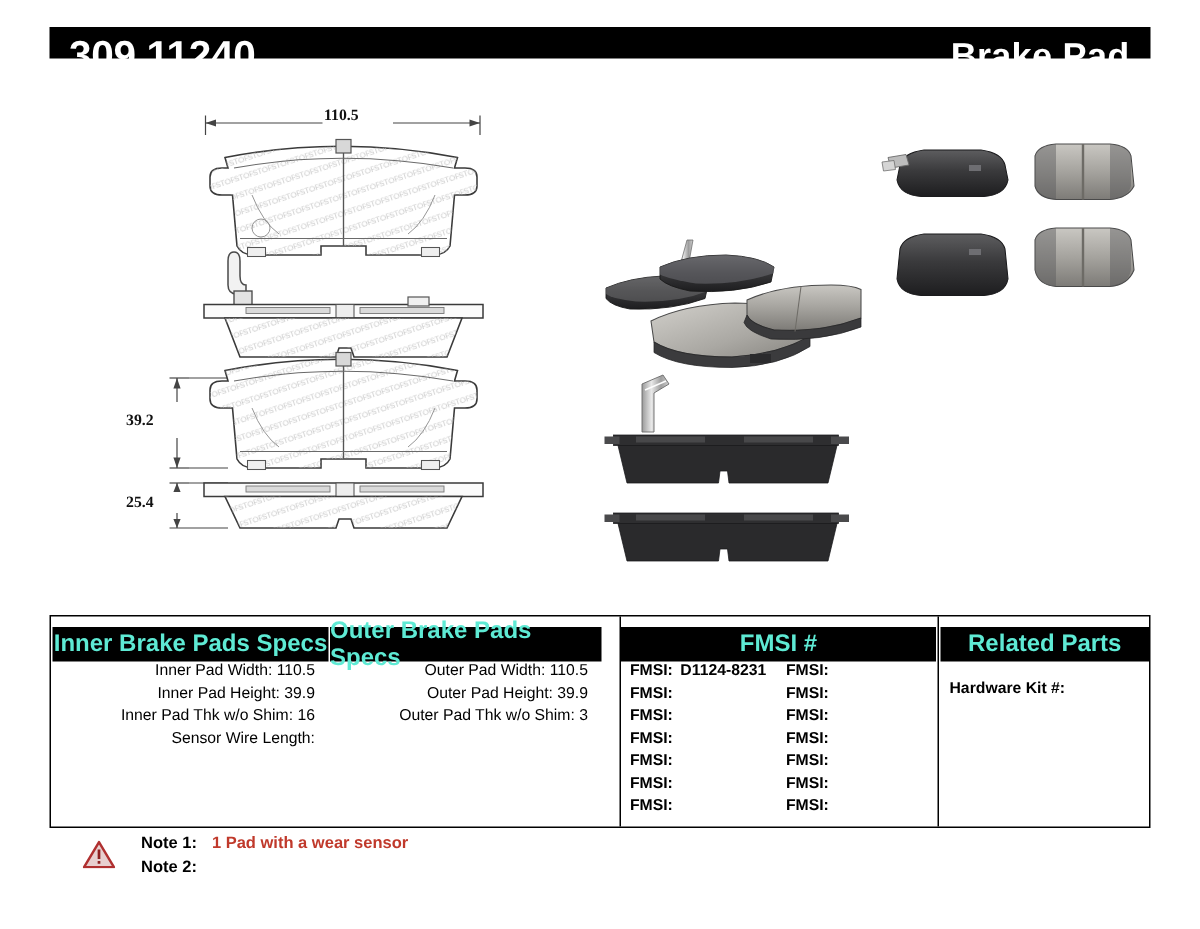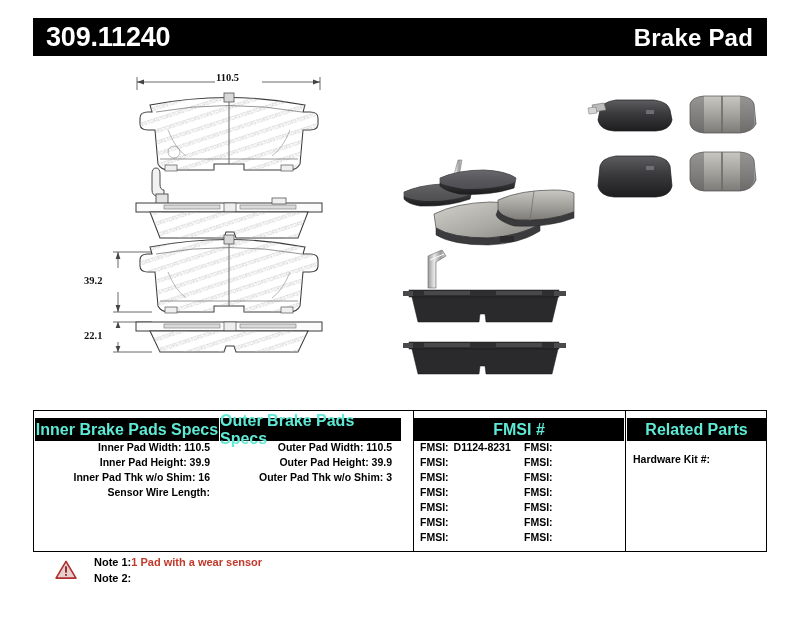--- a/index.html
+++ b/index.html
@@ -4,61 +4,61 @@
 <style>
   html,body{margin:0;padding:0;}
   body{
     width:800px;height:619px;background:#ffffff;
     font-family:"Liberation Sans", sans-serif;
     color:#000;overflow:hidden;position:relative;
   }
   .page{position:absolute;left:0;top:0;width:800px;height:619px;}
 
   
-  .hdr{position:absolute;left:33px;top:18px;width:734px;height:38px;background:#000;}
+  .hdr{position:absolute;left:33px;top:18px;width:734px;height:21px;background:#000;}
   .hdr-left{position:absolute;left:13px;top:4px;font-size:27px;font-weight:bold;color:#fff;letter-spacing:-0.2px;}
   .hdr-right{position:absolute;right:14px;top:6px;font-size:24px;font-weight:bold;color:#fff;letter-spacing:0.2px;text-align:center;}
 
   
   .draw{position:absolute;}
   .dimtext{position:absolute;font-size:10.5px;font-weight:bold;font-family:"Liberation Serif",serif;color:#111;}
 
   
   .tbl{position:absolute;left:33px;top:410px;width:734px;height:142px;
        border:1px solid #000;box-sizing:border-box;}
   .th{position:absolute;top:7px;height:23px;background:#000;color:#5eead4;
       font-size:16px;font-weight:bold;display:flex;align-items:center;justify-content:center;}
   .th-inner{left:1px;width:184px;}
   .th-outer{left:186px;width:181px;}
   .th-fmsi{left:380px;width:210px;}
   .th-rel{left:593px;width:139px;}
   .vdiv{position:absolute;top:0;width:1px;background:#000;height:140px;}
 
-  .spec-line{position:absolute;font-size:10.5px;font-weight:bold;white-space:nowrap;}
+  .spec-line{position:absolute;font-size:10.5px;font-weight:normal;white-space:nowrap;}
   .col-inner .spec-line{text-align:right;right:0;}
   .col-outer .spec-line{text-align:right;right:0;}
 
   .col-inner{position:absolute;left:1px;top:30px;width:175px;}
   .col-outer{position:absolute;left:186px;top:30px;width:172px;}
   .col-fmsi{position:absolute;left:386px;top:30px;width:204px;}
   .col-rel{position:absolute;left:599px;top:30px;width:130px;}
 
   .fmsi-row{position:absolute;font-size:10.5px;font-weight:bold;white-space:nowrap;}
   .fmsi-a{left:0;}
   .fmsi-b{left:104px;}
   .fmsi-val{font-weight:bold;margin-left:5px;}
 
   .rel-row{position:absolute;left:0;font-size:10.5px;font-weight:bold;white-space:nowrap;}
 
   
   .notes{position:absolute;left:55px;top:556px;}
   .warn{position:absolute;left:0px;top:4px;width:22px;height:19px;}
   .note{position:absolute;left:39px;font-size:11px;font-weight:bold;white-space:nowrap;}
   .note-lbl{color:#000;}
-  .note-val{color:#c0392b;margin-left:0;}
+  .note-val{color:#c0392b;margin-left:10px;}
 </style>
 </head>
 <body>
 
 <div class="page">
 
   <div class="hdr">
     <div class="hdr-left">309.11240</div>
     <div class="hdr-right">Brake Pad</div>
   </div>
@@ -246,21 +246,21 @@
         <rect x="554" y="283" width="12" height="5" fill="#4a4a4c" stroke="none"></rect>
         <path d="M412,289 L558,289 L552,314 L486,314 L485,306 L480,306 L479,314 L418,314 Z" fill="#2a2a2c" stroke="#171719" stroke-width="0.5"></path>
         <rect x="424" y="283" width="46" height="4" fill="#48484a" stroke="none"></rect>
         <rect x="496" y="283" width="46" height="4" fill="#48484a" stroke="none"></rect>
       </g>
     </svg>
 
     
     <div class="dimtext" style="left:216px;top:12px;">110.5</div>
     <div class="dimtext" style="left:84px;top:215px;">39.2</div>
-    <div class="dimtext" style="left:84px;top:270px;">22.1</div>
+    <div class="dimtext" style="left:84px;top:270px;">25.4</div>
   </div>
 
   <div class="tbl">
 
     <div class="th th-inner">Inner Brake Pads Specs</div>
     <div class="th th-fmsi">FMSI #</div>
     <div class="th th-outer">Outer Brake Pads Specs</div>
     <div class="th th-rel">Related Parts</div>
 
     <div class="vdiv" style="left:379px;"></div>

